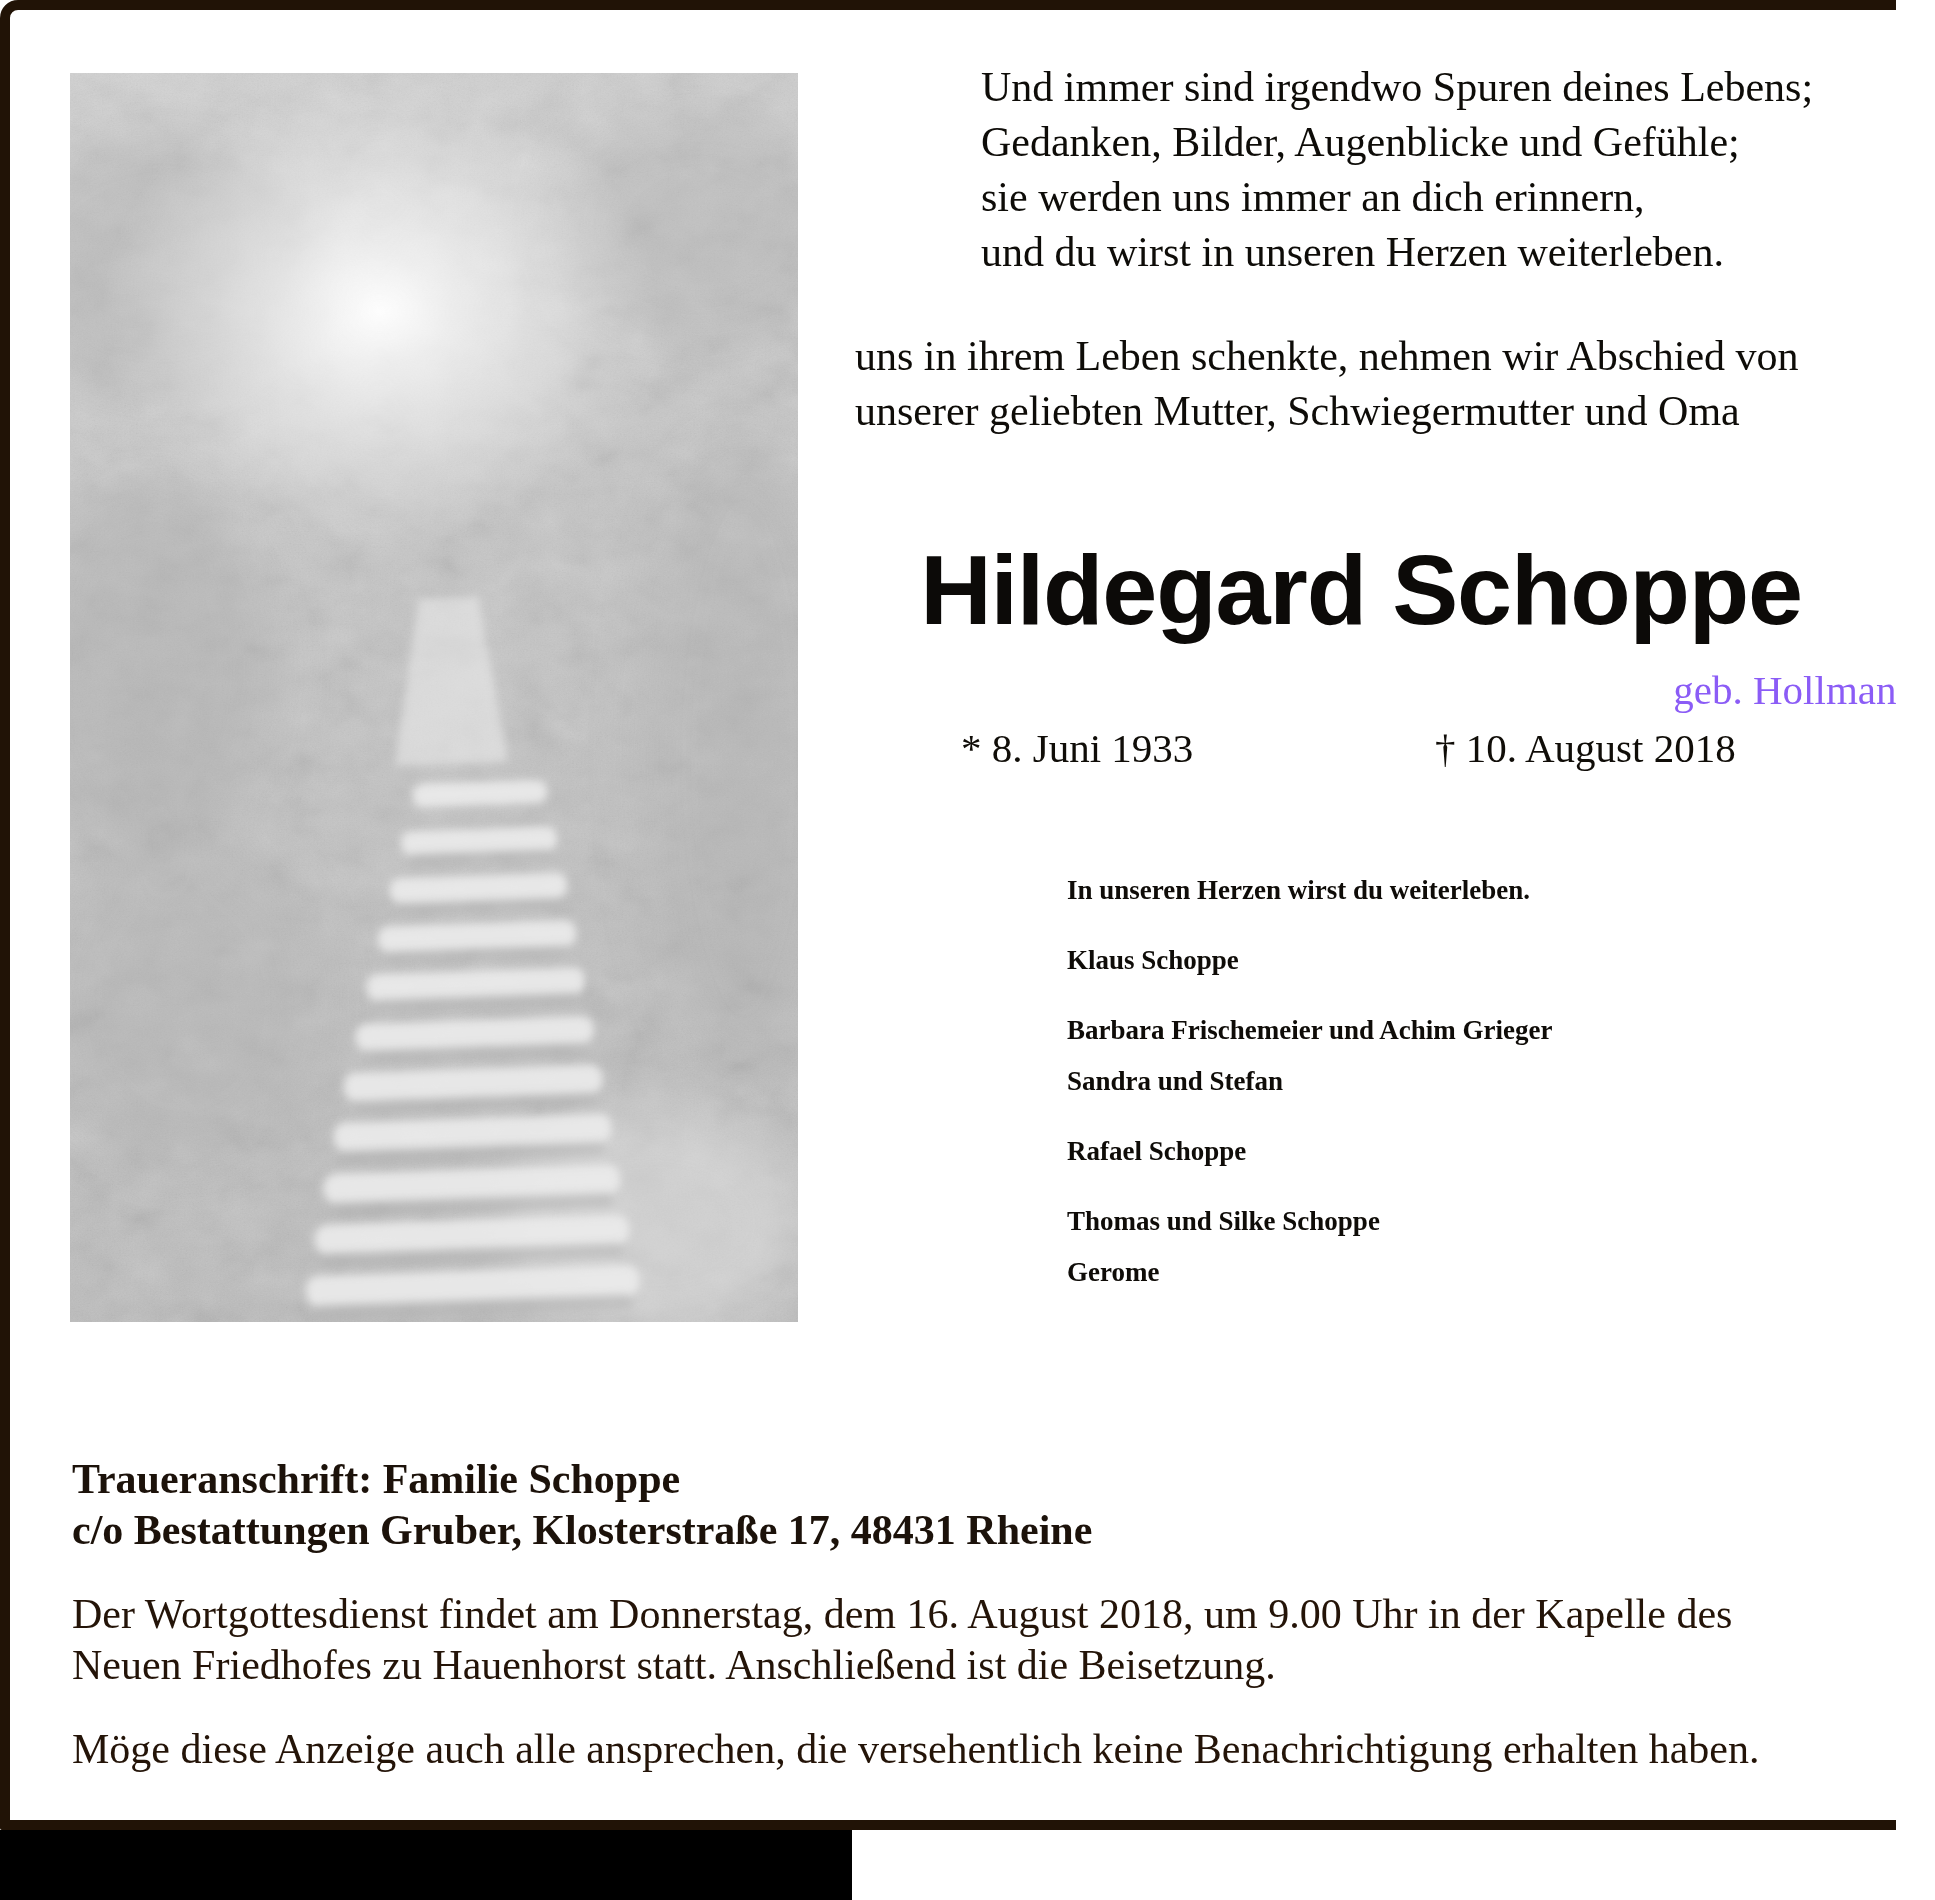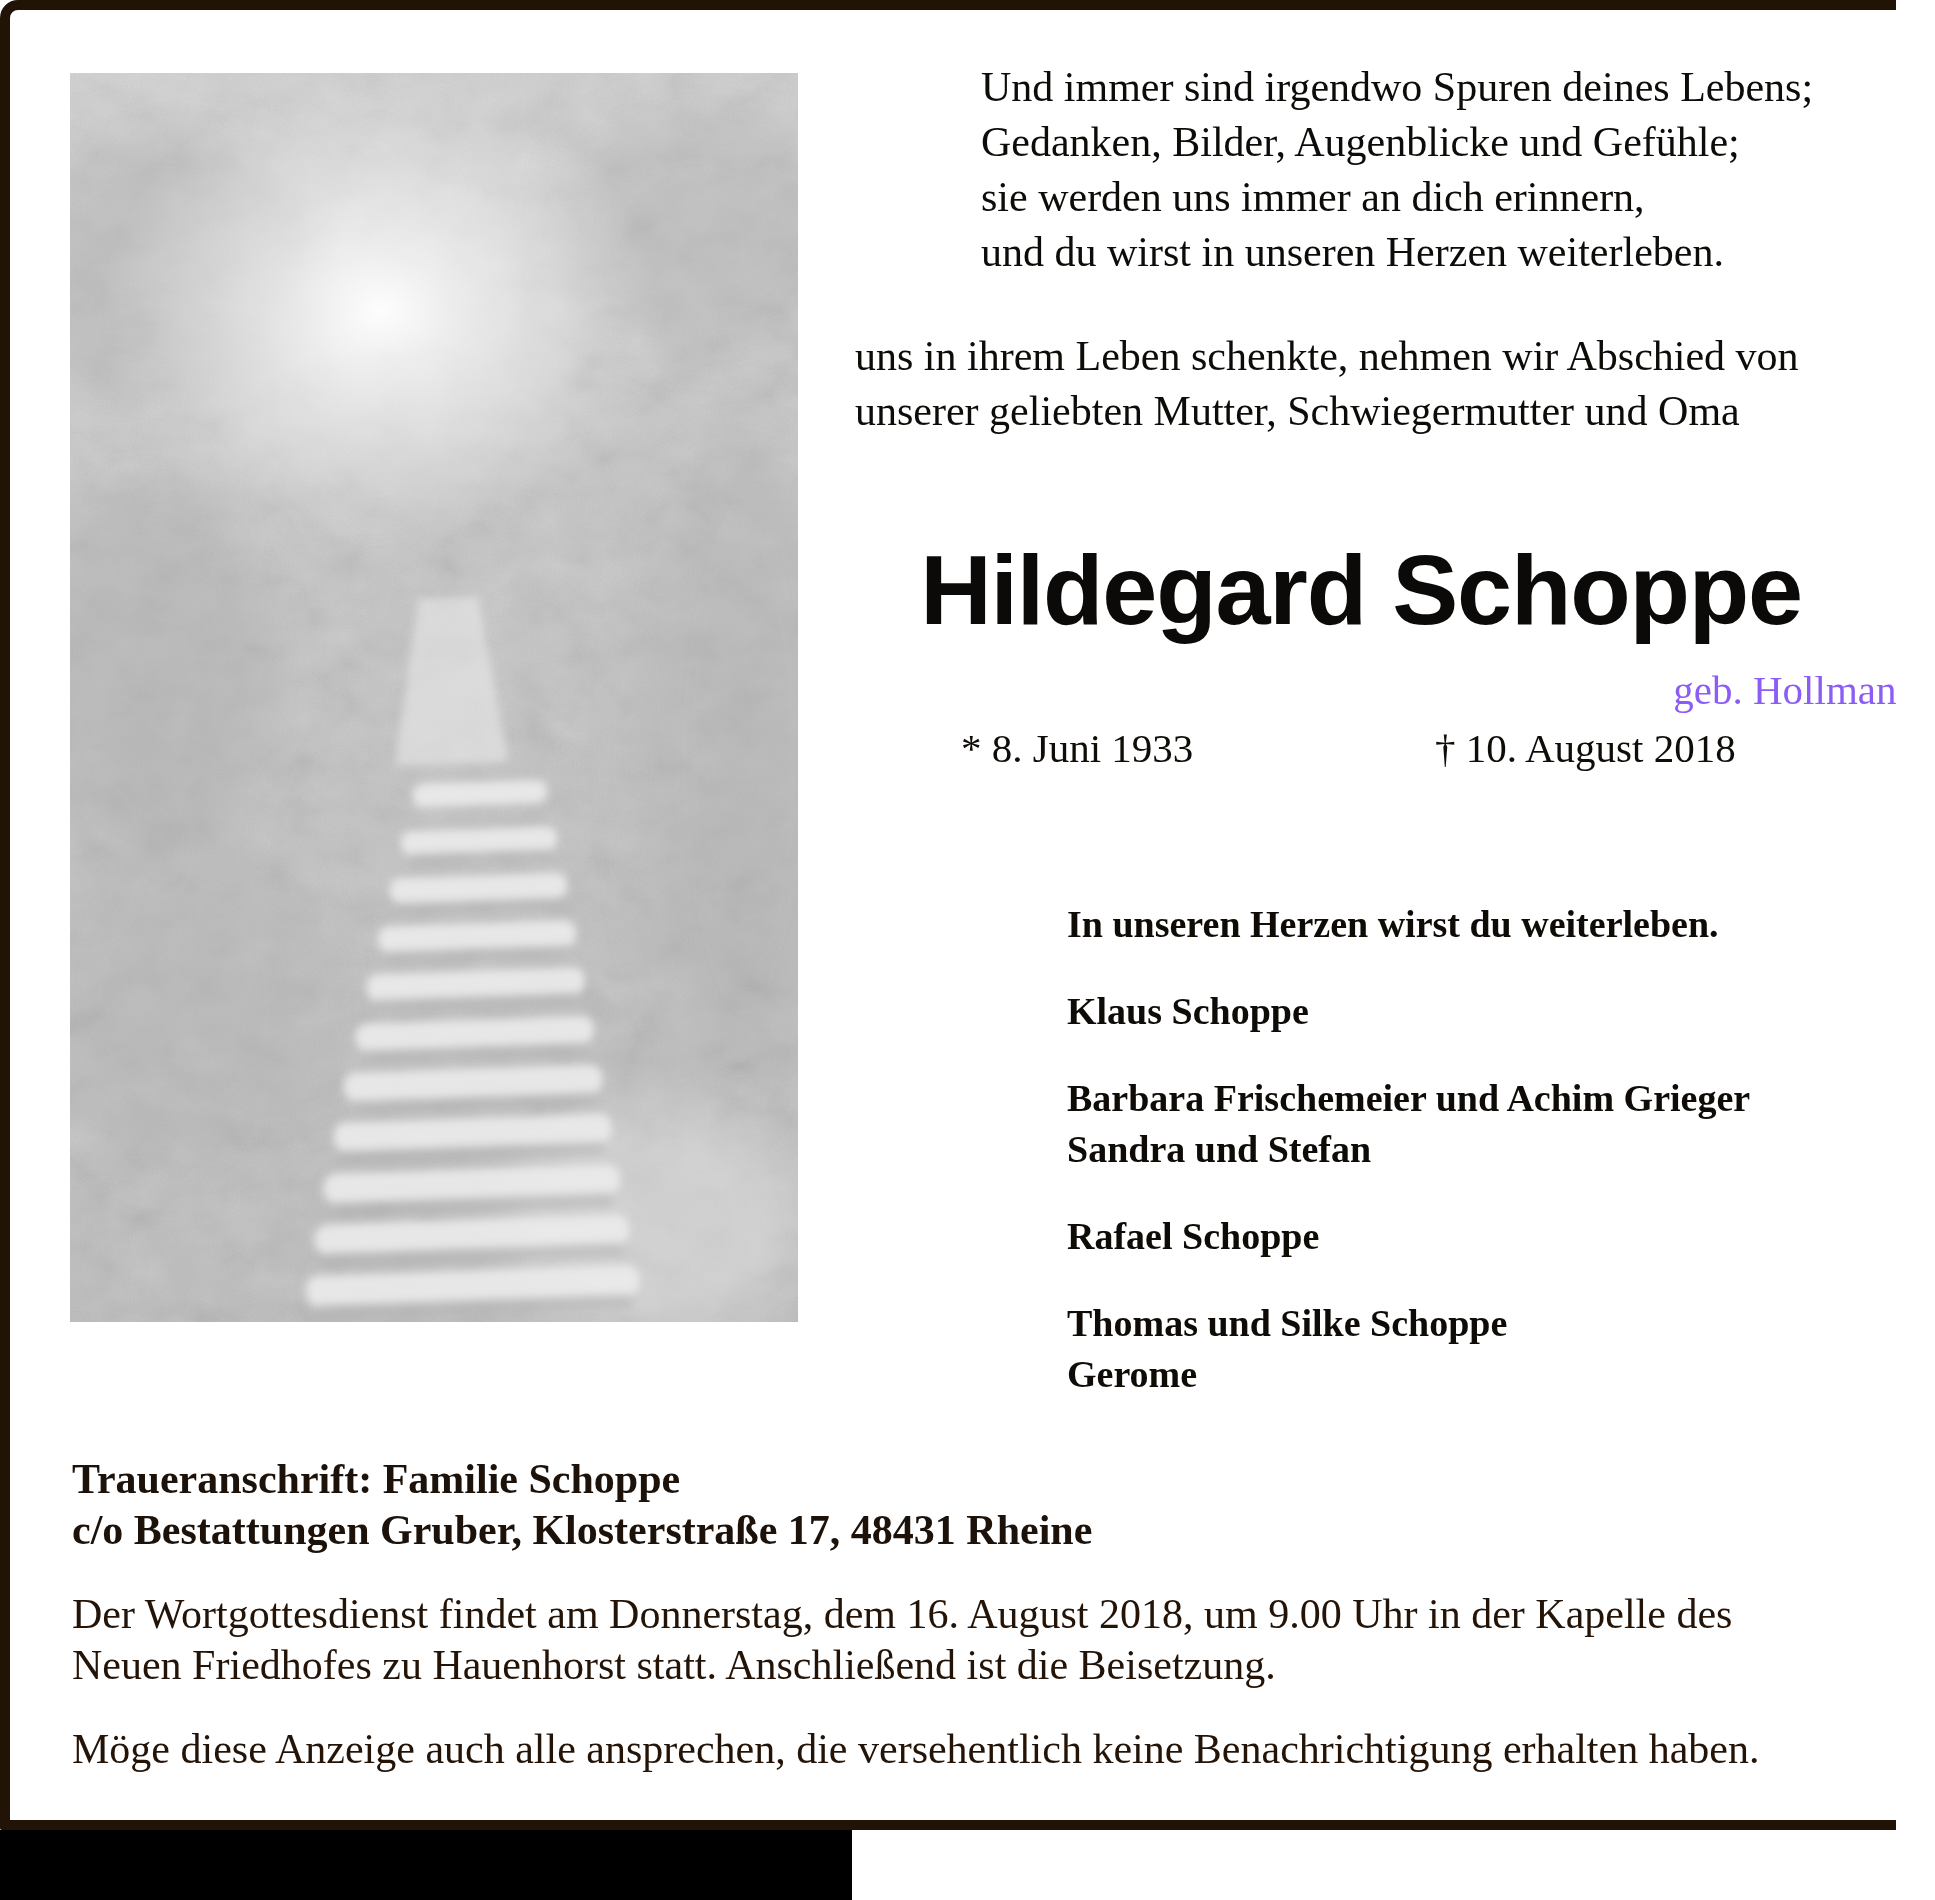--- a/index.html
+++ b/index.html
@@ -38,25 +38,25 @@
     text-align:right; font-size:41px; line-height:54px; color:#8b5cf6;
   }
   .birth-date, .death-date {
     position:absolute; top:721px; font-size:41px; line-height:54px;
     color:#100d08; white-space:nowrap;
   }
   .birth-date { left:961px; }
   .death-date { left:1435px; }
 
   .mourning {
-    position:absolute; left:1067px; top:899px;
-    font-weight:700; font-size:38px; line-height:51px;
+    position:absolute; left:1067px; top:865px;
+    font-weight:700; font-size:27px; line-height:51px;
     white-space:nowrap; color:#0f0c08;
   }
-  .mourning .group { margin-top:36px; }
+  .mourning .group { margin-top:19px; }
 
   .addr-block {
     position:absolute; left:72px; top:1454px;
     font-size:42px; line-height:51px; white-space:nowrap; color:#1c120a;font-weight:bold;
   }
   .service-block {
     position:absolute; left:72px; top:1589px;
     font-size:42px; line-height:51px; white-space:nowrap; color:#241408;
   }
   .notice-line {

